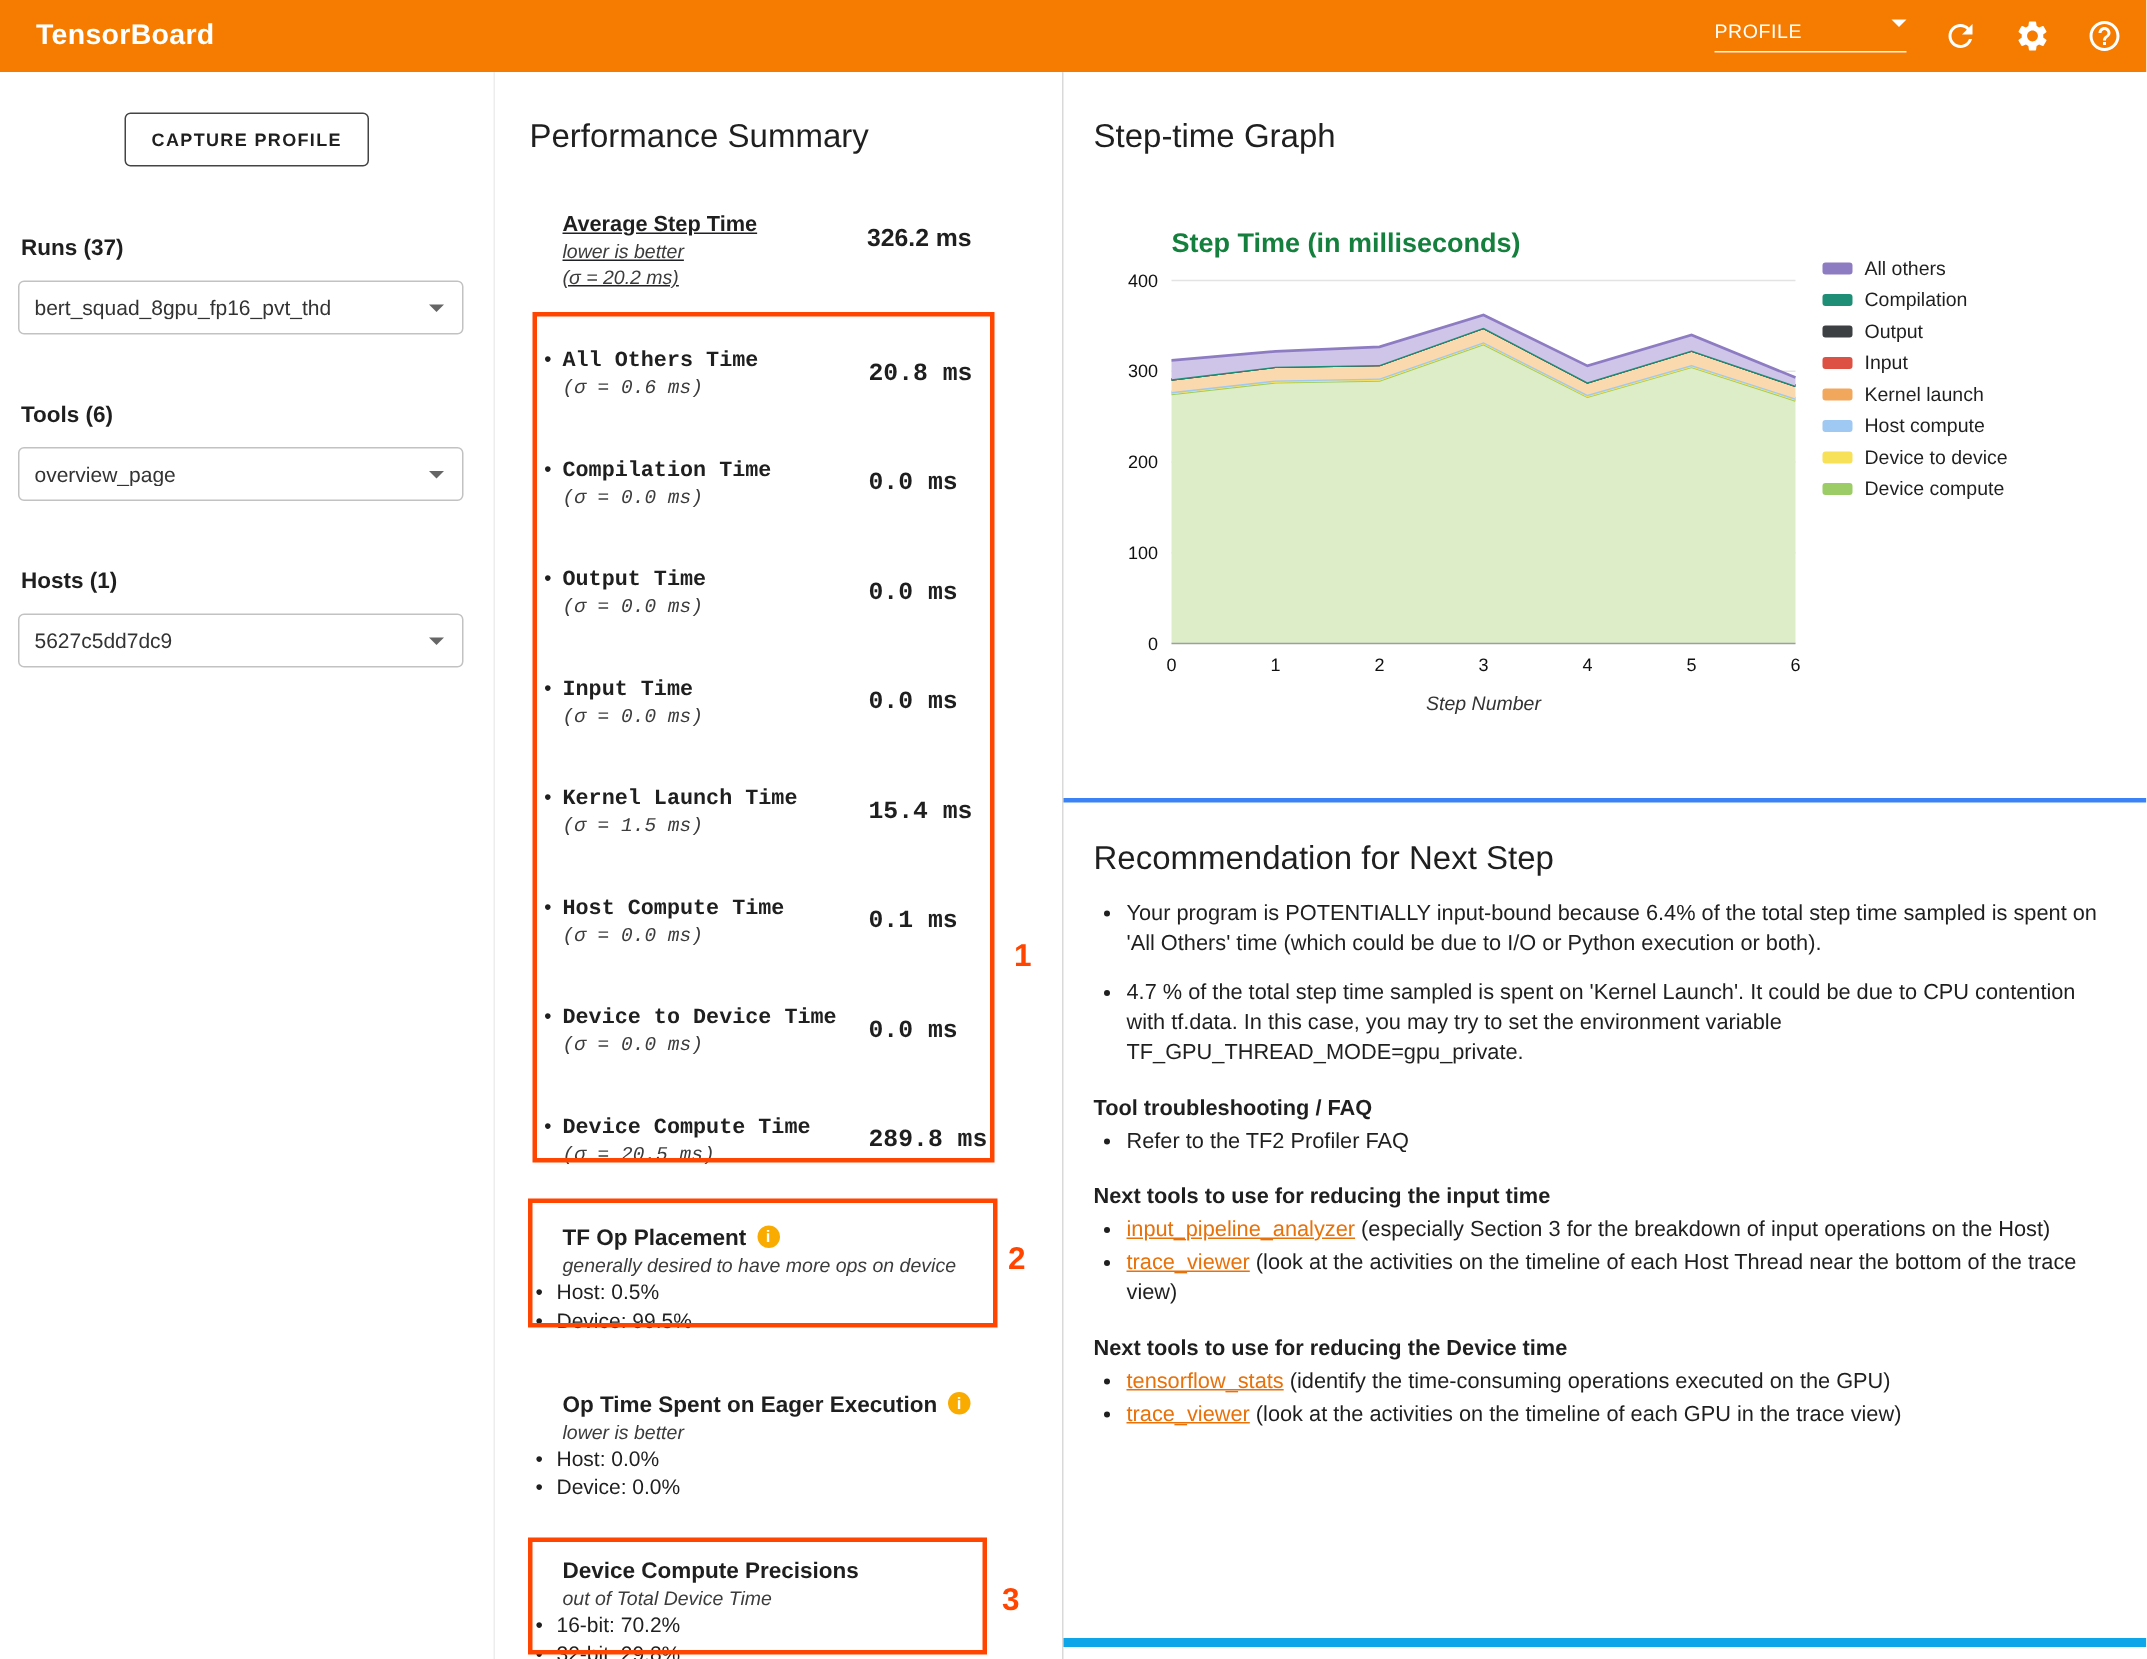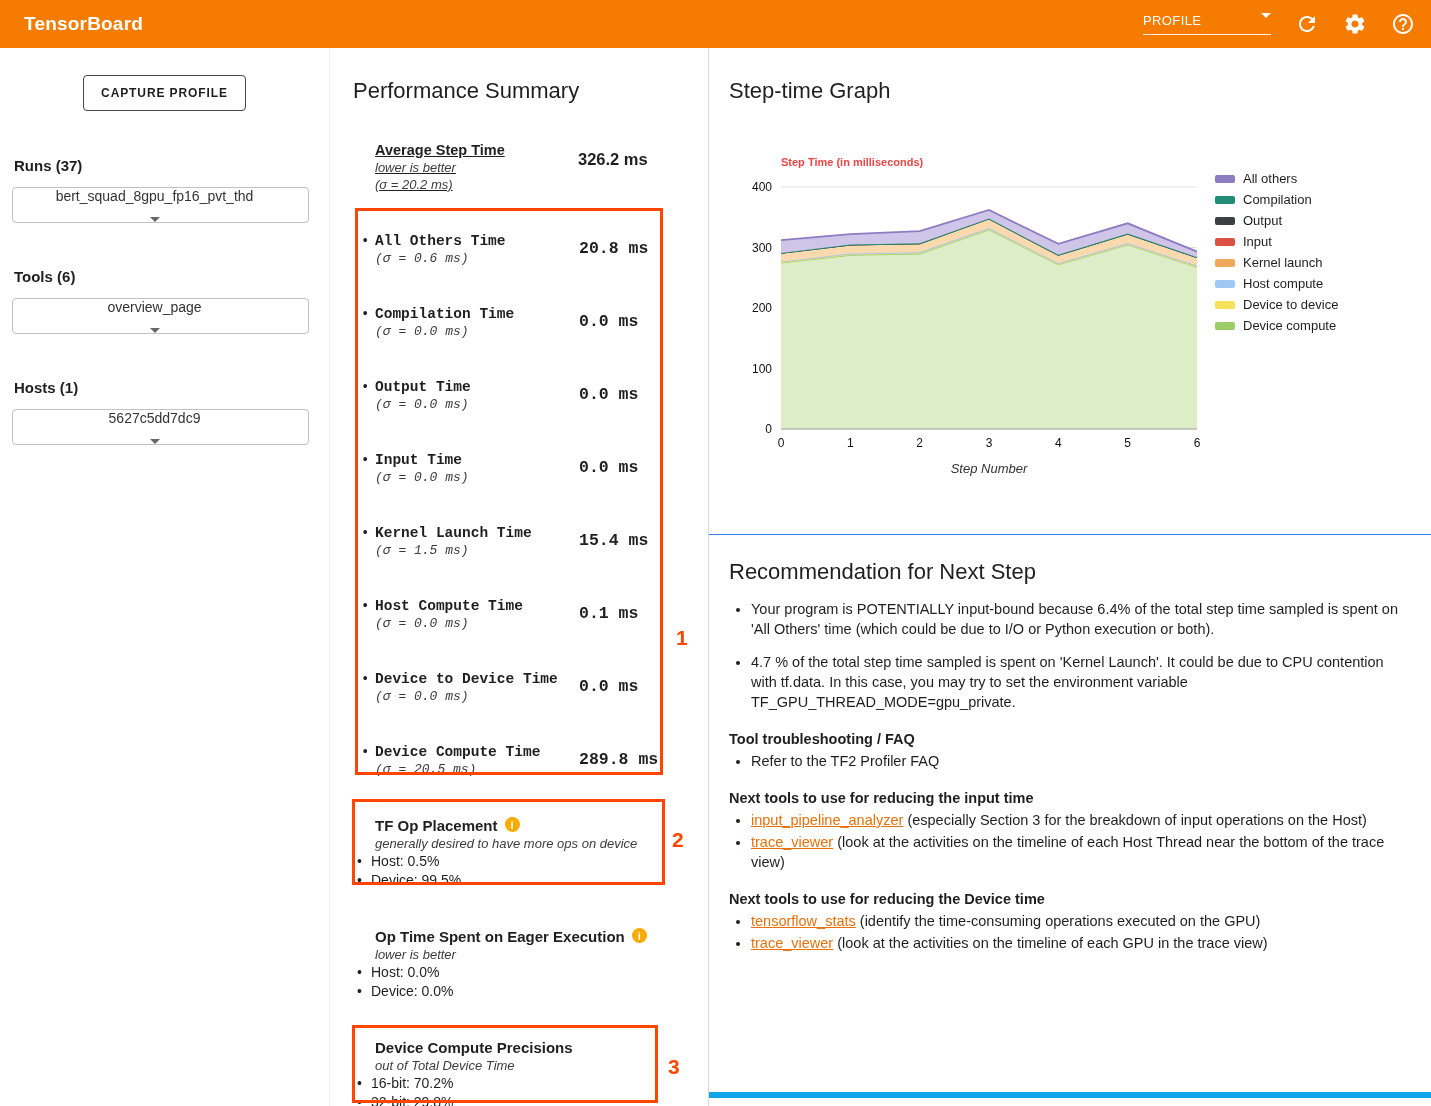--- a/index.html
+++ b/index.html
@@ -26,21 +26,21 @@
   .col-right{flex:1;border-left:1px solid #d9d9d9;}
 
   
   .capture-btn{display:block;margin:0 auto;background:#fff;border:1px solid #444;border-radius:4px;
        padding:10px 17px;font-family:inherit;font-size:12px;font-weight:bold;letter-spacing:.9px;
        color:#1f1f1f;cursor:pointer;}
   .select-group{margin:44px 20px 0 12px;}
   .select-group.first{margin-top:45px;}
   .select-label{font-size:15px;font-weight:bold;color:#1f1f1f;margin-left:2px;line-height:19px;}
   .select-box{margin-top:12px;height:34px;border:1px solid #c2c2c2;border-radius:4px;display:flex;
-       align-items:center;justify-content:space-between;padding:0 12px 0 0;cursor:pointer;background:#fff;flex-direction:column;}
+       align-items:center;justify-content:space-between;padding:0 12px 0 10px;cursor:pointer;background:#fff;}
   .select-value{font-size:14px;color:#333;white-space:nowrap;overflow:hidden;}
 
   
   .section-title{font-size:22px;font-weight:normal;color:#1f1f1f;margin:0;line-height:26px;}
   .avg-block{display:flex;margin:38px 0 0 22px;width:302px;}
   .avg-text{width:203px;text-decoration:underline;}
   .metric-label{font-size:14.5px;font-weight:bold;color:#1f1f1f;line-height:17px;}
   .metric-note,.metric-sigma{font-size:13px;font-style:italic;color:#3c3c3c;line-height:17px;}
   .metric-value{font-size:16.5px;font-weight:bold;color:#1f1f1f;}
   .avg-block .metric-value{padding-top:8px;}
@@ -55,24 +55,24 @@
   .mini-head{margin-left:22px;display:flex;align-items:flex-start;}
   .mini-title{font-size:15px;font-weight:bold;color:#1f1f1f;line-height:18px;}
   .info-icon{width:15px;height:15px;border-radius:50%;background:#f9ab00;color:#fff;display:inline-flex;
        align-items:center;justify-content:center;margin-left:7px;font-size:11px;font-weight:bold;font-style:normal;}
   .info-icon::before{content:"i";}
   .mini-note{margin-left:22px;font-size:13px;font-style:italic;color:#3c3c3c;line-height:17px;}
   .mini-item{display:flex;margin-left:4px;font-size:14px;line-height:19px;color:#1f1f1f;}
   .mini-item .bullet{margin-left:0;}
 
   
-  .steptime-section{height:487px;box-sizing:border-box;border-bottom:1px solid #3b82f6;padding:30px 24px 0 20px;}
+  .steptime-section{height:487px;box-sizing:border-box;border-bottom:3px solid #3b82f6;padding:30px 24px 0 20px;}
   .chart-area{display:flex;margin-top:50px;}
   .chart-main{margin-left:14px;}
-  .chart-title{margin-left:38px;font-size:11px;font-weight:bold;color:#ef4444;line-height:17px;}
+  .chart-title{margin-left:38px;font-size:18px;font-weight:bold;color:#15803d;line-height:17px;}
   #step-chart-svg{margin-top:6px;display:block;}
   #step-chart-svg text{font-family:"Liberation Sans",sans-serif;}
   #step-chart-svg text.tick{font-size:12px;fill:#111;}
   #step-chart-svg text.xlabel{font-size:13px;font-style:italic;fill:#333;}
   .chart-legend{margin:14px 0 0 2px;}
   .legend-row{display:flex;align-items:center;height:21px;}
   .legend-swatch{width:20px;height:8px;border-radius:2px;flex:0 0 20px;}
   .legend-label{margin-left:8px;font-size:13px;color:#1f1f1f;white-space:nowrap;}
 
   

